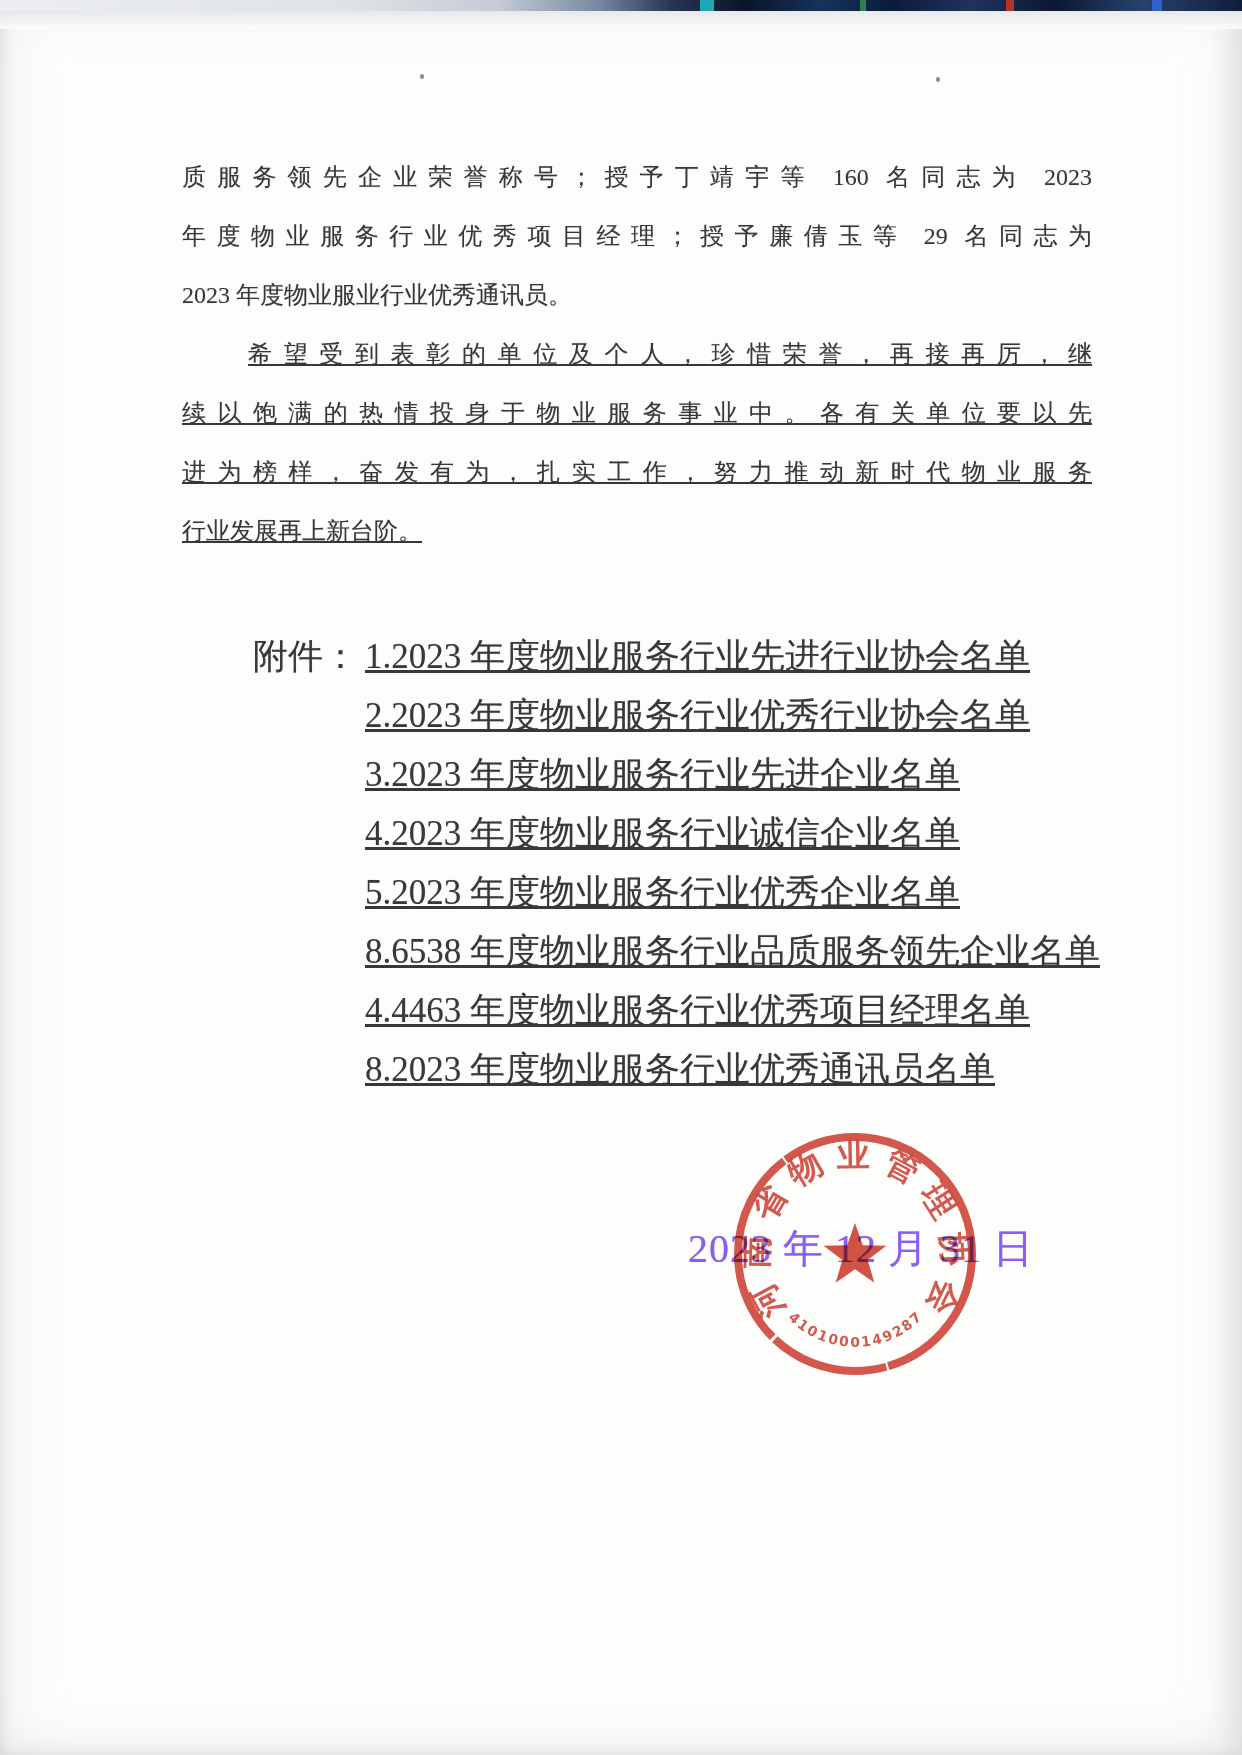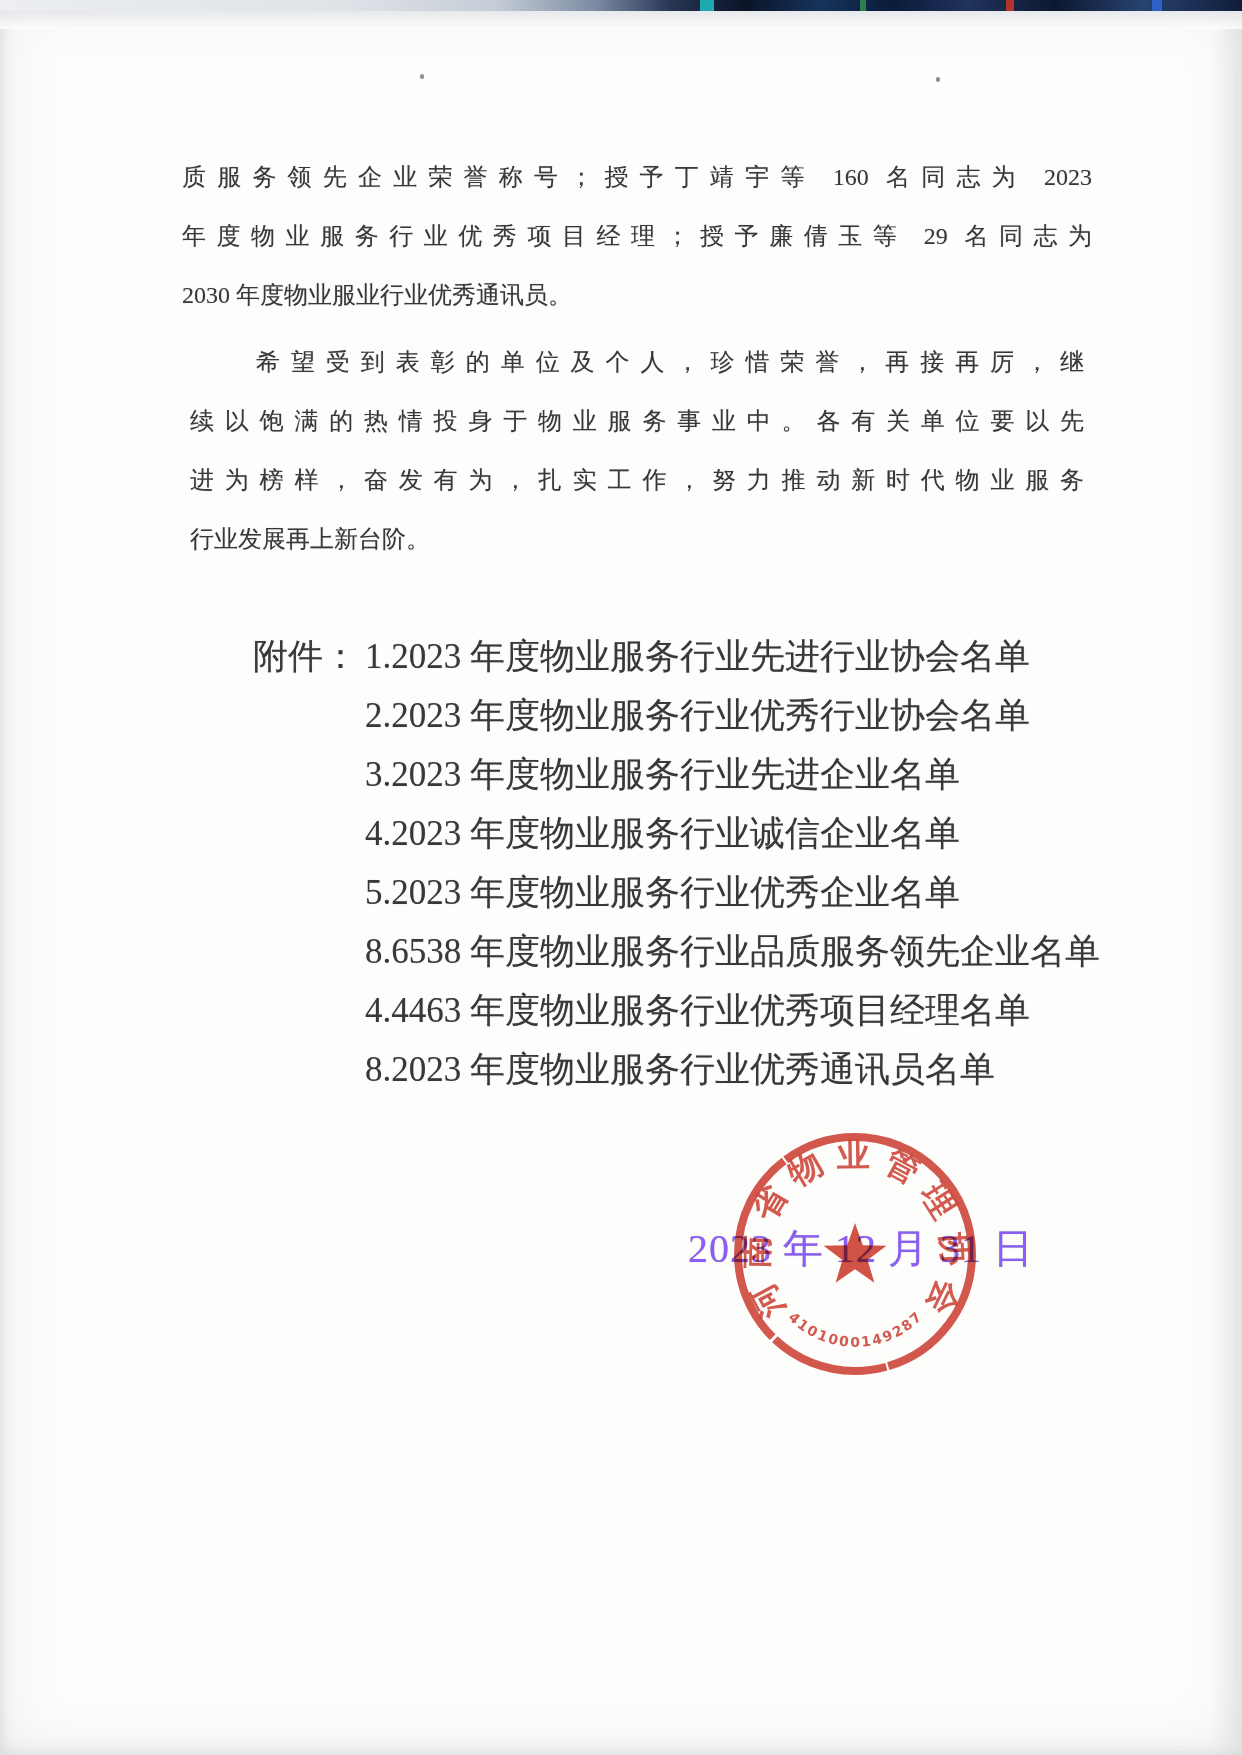--- a/index.html
+++ b/index.html
@@ -39,21 +39,21 @@
   .line { display:block; }
   .jl { text-align:justify; text-align-last:justify; }
   .indent { text-indent:66px; }
 
   
   .attachments {
     position:absolute; left:253px; top:627px; width:920px;
     font-size:35px; line-height:59px; color:#383838;
     text-shadow:0 0 1px rgba(70,70,70,.35);
   }
-  .att-row { display:block; white-space:nowrap; }
+  .att-row { display:block; white-space:nowrap;text-decoration:underline; }
   .att-label { display:inline-block; width:112px; }
 
   
   .doc-date {
     position:absolute; left:688px; top:1221px; width:346px;
     text-align:center; font-size:40px; letter-spacing:1px; color:#8b5cf6;
     text-shadow:0 0 1px rgba(40,40,40,.4);
   }
 
   
@@ -75,23 +75,23 @@
     <i class="speck blue"></i>
   </div>
   <div class="scan-top2"></div>
   <i class="dust d1"></i>
   <i class="dust d2"></i>
 
   <div class="body-text">
     <p style="margin:0;">
       <span class="line jl">质服务领先企业荣誉称号；授予丁靖宇等 160 名同志为 2023</span>
       <span class="line jl">年度物业服务行业优秀项目经理；授予廉倩玉等 29 名同志为</span>
-      <span class="line">2030 年度物业服业行业优秀通讯员。</span>
+      <span class="line">2023 年度物业服业行业优秀通讯员。</span>
     </p>
-    <p style="margin:8px;">
+    <p style="margin:0;text-decoration:underline;">
       <span class="line jl indent">希望受到表彰的单位及个人，珍惜荣誉，再接再厉，继</span>
       <span class="line jl">续以饱满的热情投身于物业服务事业中。各有关单位要以先</span>
       <span class="line jl">进为榜样，奋发有为，扎实工作，努力推动新时代物业服务</span>
       <span class="line">行业发展再上新台阶。</span>
     </p>
   </div>
 
   <div class="attachments">
     <span class="att-row">
       <span class="att-label">附件：</span><span>1.2023 年度物业服务行业先进行业协会名单</span>

